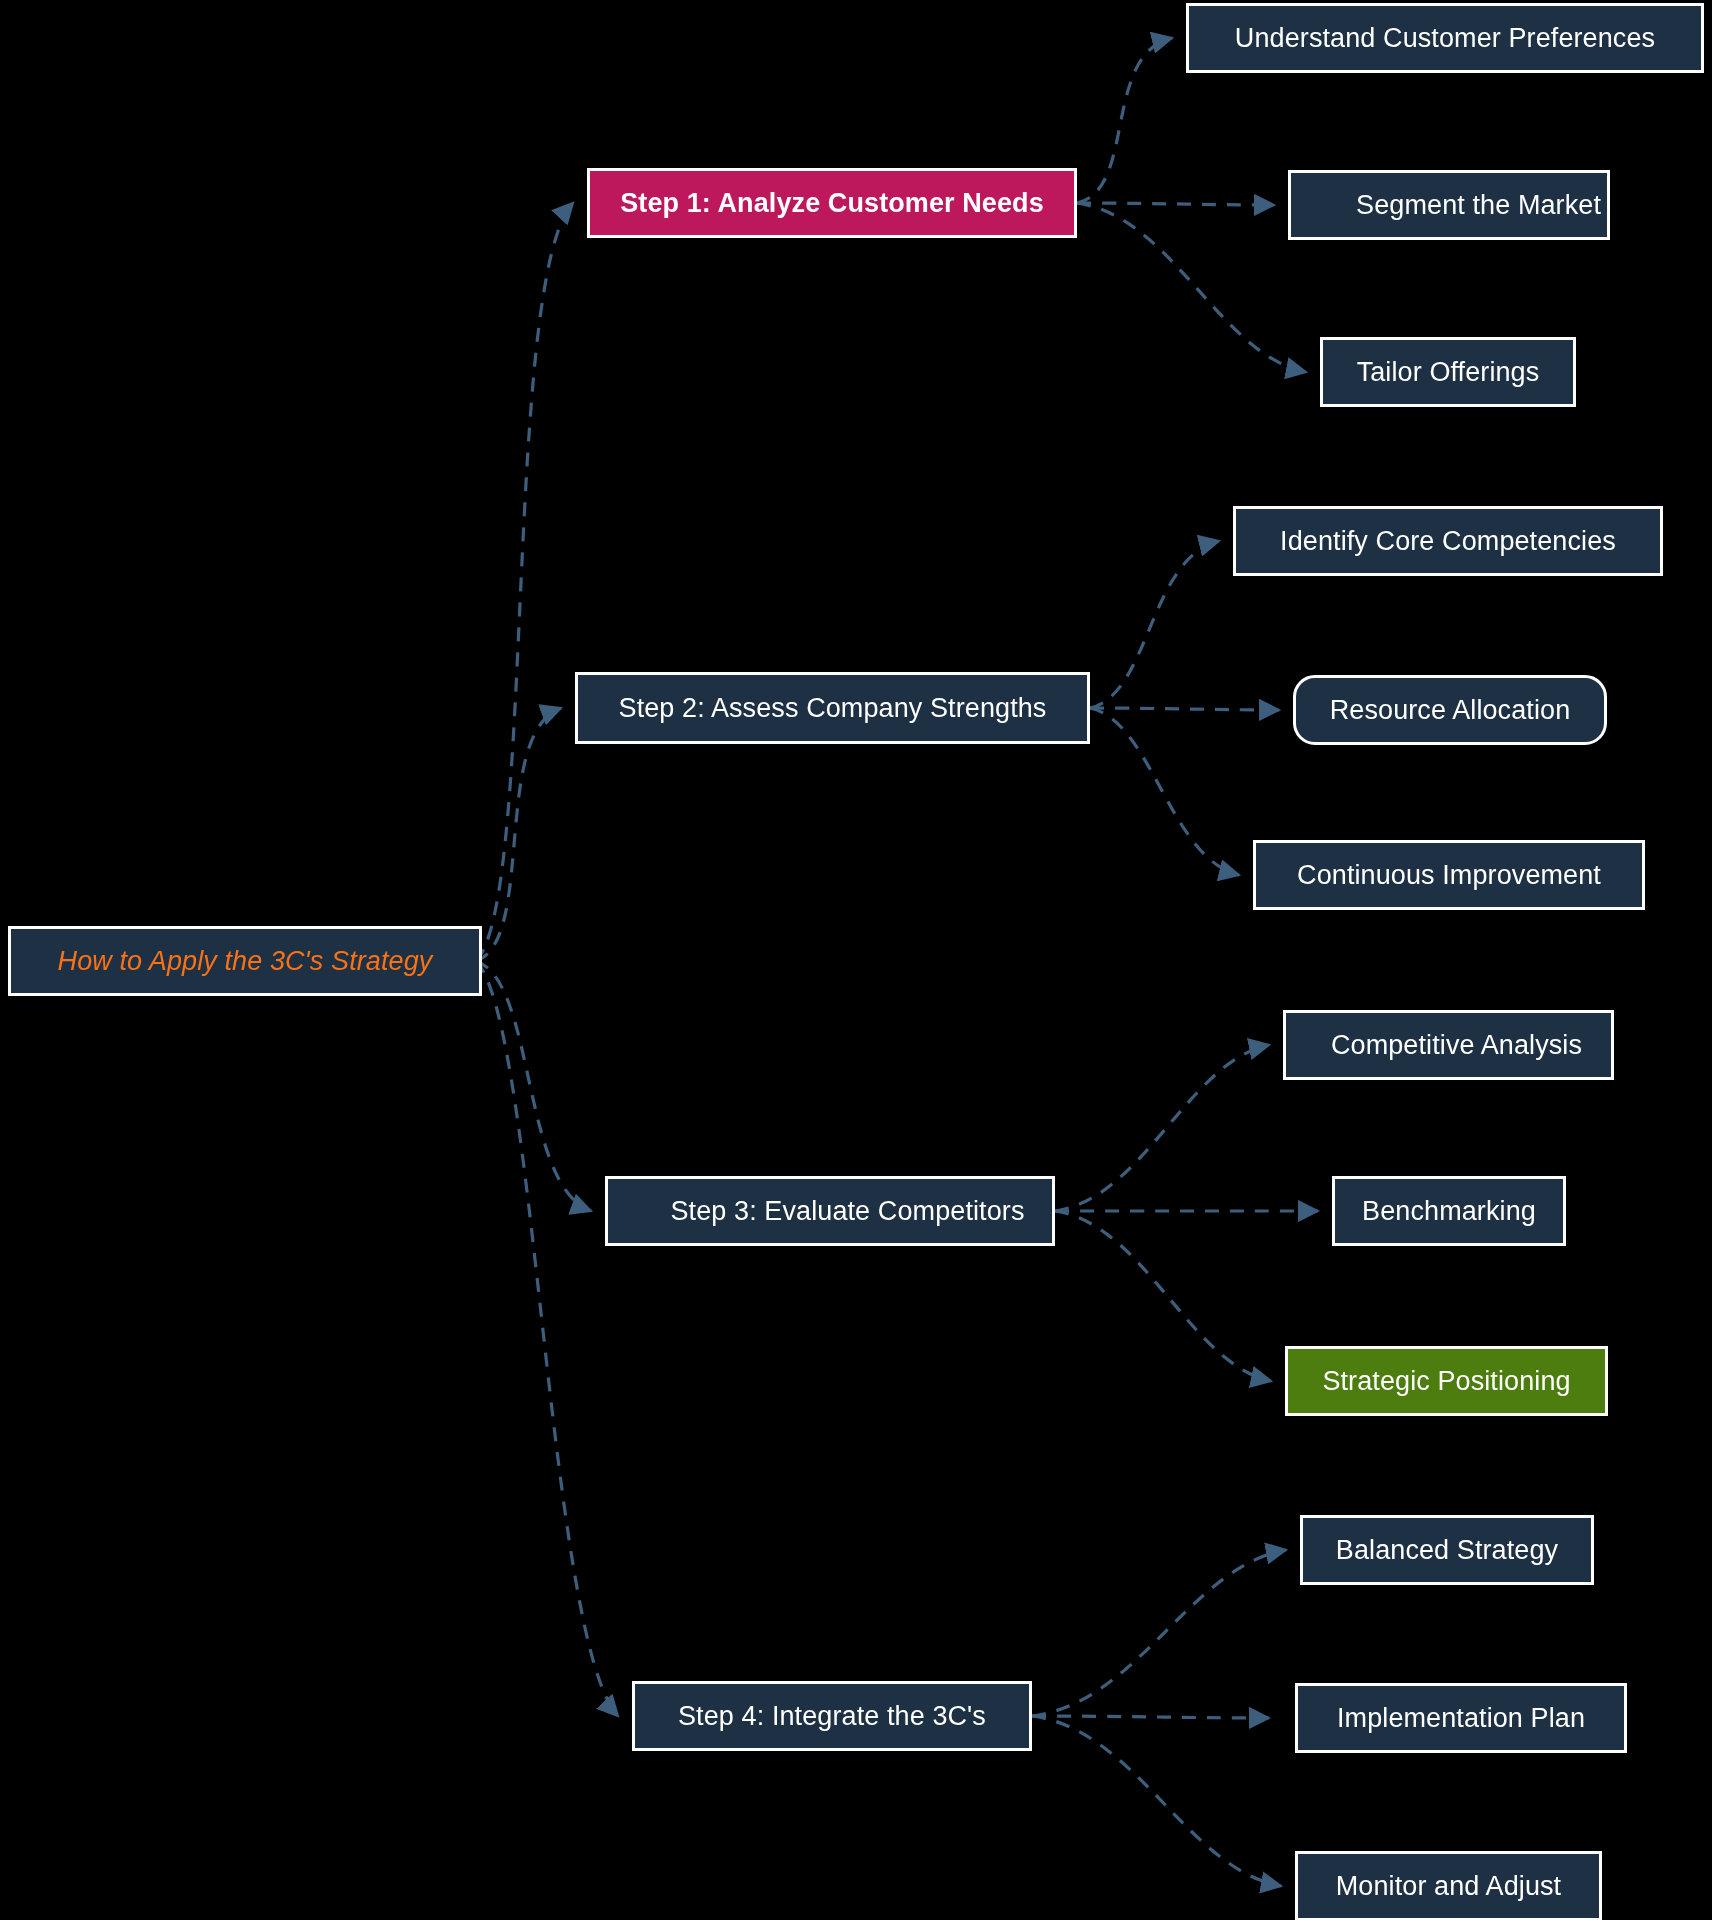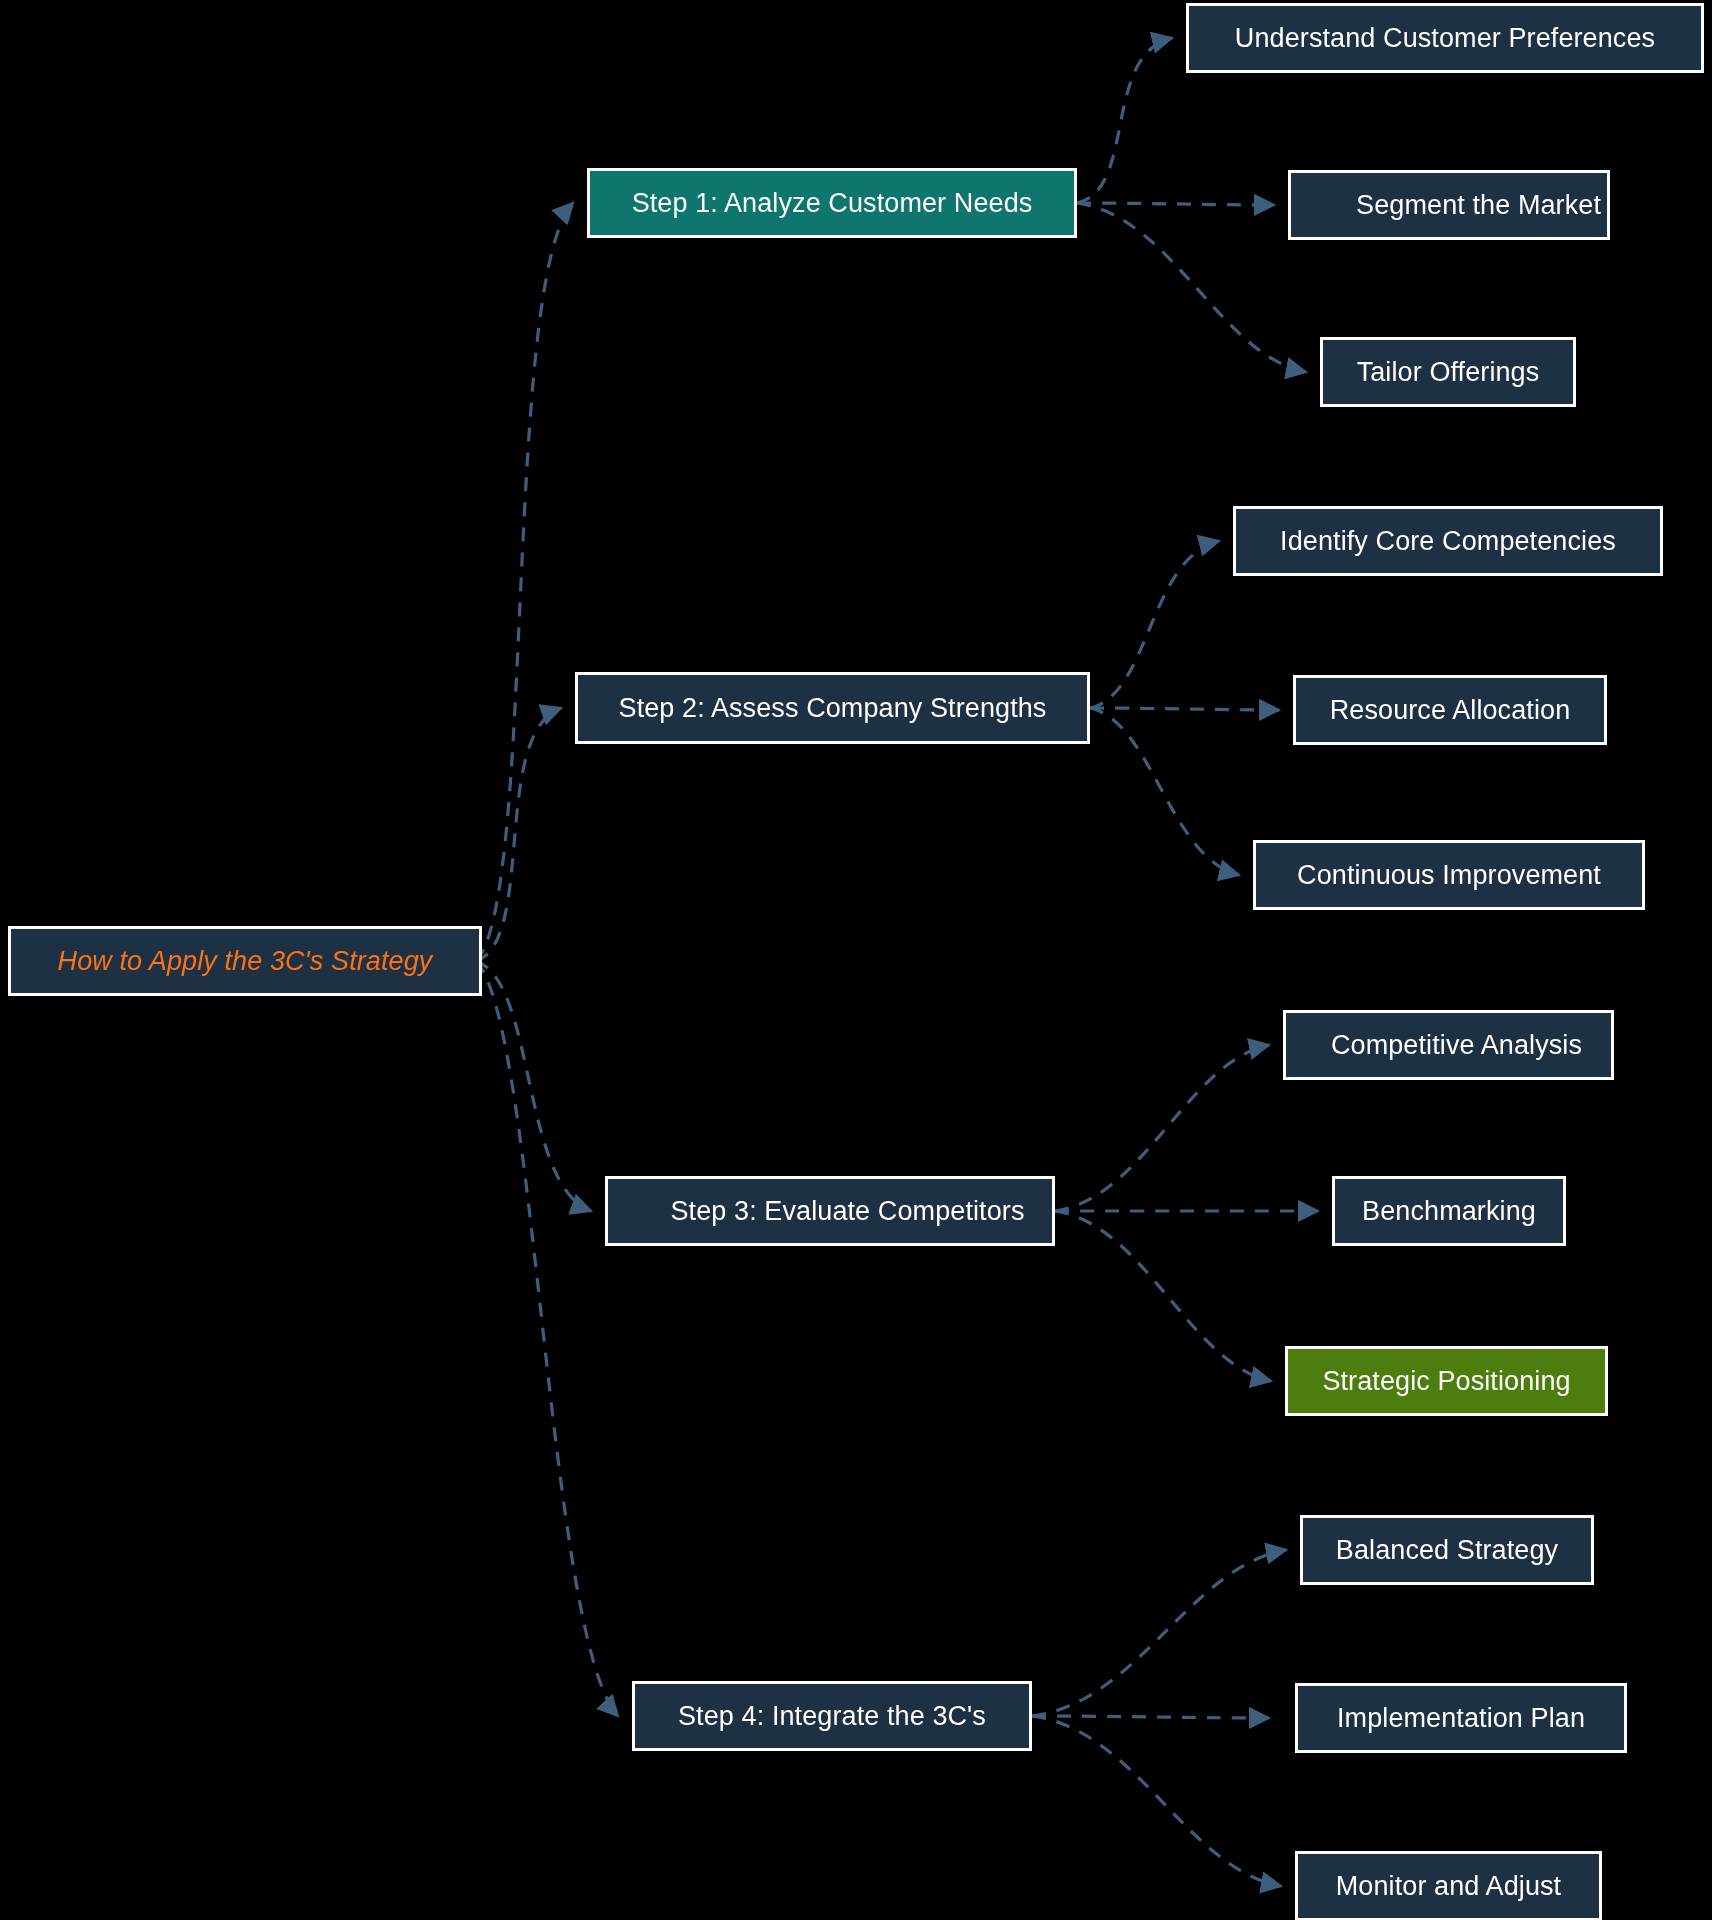--- a/index.html
+++ b/index.html
@@ -71,21 +71,21 @@
         <path d="M 1032 1716 C 1138.68 1702.72, 1189.48 1566.6, 1286 1550" fill="none" stroke="#3d5f7d" stroke-width="3.2" stroke-dasharray="14 11" marker-end="url(#arrowhead)"></path>
         <path d="M 1032 1716 C 1131.54 1716.16, 1178.94 1717.8, 1269 1718" fill="none" stroke="#3d5f7d" stroke-width="3.2" stroke-dasharray="14 11" marker-end="url(#arrowhead)"></path>
         <path d="M 1032 1716 C 1136.58 1729.6, 1186.38 1869, 1281 1886" fill="none" stroke="#3d5f7d" stroke-width="3.2" stroke-dasharray="14 11" marker-end="url(#arrowhead)"></path>
       </g>
   </svg>
 
   <div id="node-layer">
       <div class="node" style="left: 8px; top: 926px; width: 474px; height: 70px; background: rgb(30, 48, 68); border-color: rgb(255, 255, 255); color: #f97316; font-style: italic;">
         <span class="node-label">How to Apply the 3C's Strategy</span>
       </div>
-      <div class="node" style="left: 587px; top: 168px; width: 490px; height: 70px; background: #0f766e; border-color: rgb(255, 255, 255); color: rgb(255, 255, 255);">
+      <div class="node" style="left: 587px; top: 168px; width: 490px; height: 70px; background: #be185d; border-color: rgb(255, 255, 255); color: rgb(255, 255, 255); font-weight: bold;">
         <span class="node-label">Step 1: Analyze Customer Needs</span>
       </div>
       <div class="node" style="left: 575px; top: 672px; width: 515px; height: 72px; background: rgb(30, 48, 68); border-color: rgb(255, 255, 255); color: rgb(255, 255, 255);">
         <span class="node-label">Step 2: Assess Company Strengths</span>
       </div>
       <div class="node" style="left: 605px; top: 1176px; width: 450px; height: 70px; background: rgb(30, 48, 68); border-color: rgb(255, 255, 255); color: rgb(255, 255, 255); padding-left: 35px;">
         <span class="node-label">Step 3: Evaluate Competitors</span>
       </div>
       <div class="node" style="left: 632px; top: 1681px; width: 400px; height: 70px; background: rgb(30, 48, 68); border-color: rgb(255, 255, 255); color: rgb(255, 255, 255);">
         <span class="node-label">Step 4: Integrate the 3C's</span>
@@ -95,21 +95,21 @@
       </div>
       <div class="node" style="left: 1288px; top: 170px; width: 322px; height: 70px; background: rgb(30, 48, 68); border-color: rgb(255, 255, 255); color: rgb(255, 255, 255); justify-content: flex-end;">
         <span class="node-label">Segment the Market</span>
       </div>
       <div class="node" style="left: 1320px; top: 337px; width: 256px; height: 70px; background: rgb(30, 48, 68); border-color: rgb(255, 255, 255); color: rgb(255, 255, 255);">
         <span class="node-label">Tailor Offerings</span>
       </div>
       <div class="node" style="left: 1233px; top: 506px; width: 430px; height: 70px; background: rgb(30, 48, 68); border-color: rgb(255, 255, 255); color: rgb(255, 255, 255);">
         <span class="node-label">Identify Core Competencies</span>
       </div>
-      <div class="node" style="left: 1293px; top: 675px; width: 314px; height: 70px; background: rgb(30, 48, 68); border-color: rgb(255, 255, 255); color: rgb(255, 255, 255);">
+      <div class="node" style="left: 1293px; top: 675px; width: 314px; height: 70px; background: rgb(30, 48, 68); border-color: rgb(255, 255, 255); color: rgb(255, 255, 255); border-radius: 22px;">
         <span class="node-label">Resource Allocation</span>
       </div>
       <div class="node" style="left: 1253px; top: 840px; width: 392px; height: 70px; background: rgb(30, 48, 68); border-color: rgb(255, 255, 255); color: rgb(255, 255, 255);">
         <span class="node-label">Continuous Improvement</span>
       </div>
       <div class="node" style="left: 1283px; top: 1010px; width: 331px; height: 70px; background: rgb(30, 48, 68); border-color: rgb(255, 255, 255); color: rgb(255, 255, 255); padding-left: 16px;">
         <span class="node-label">Competitive Analysis</span>
       </div>
       <div class="node" style="left: 1332px; top: 1176px; width: 234px; height: 70px; background: rgb(30, 48, 68); border-color: rgb(255, 255, 255); color: rgb(255, 255, 255);">
         <span class="node-label">Benchmarking</span>

